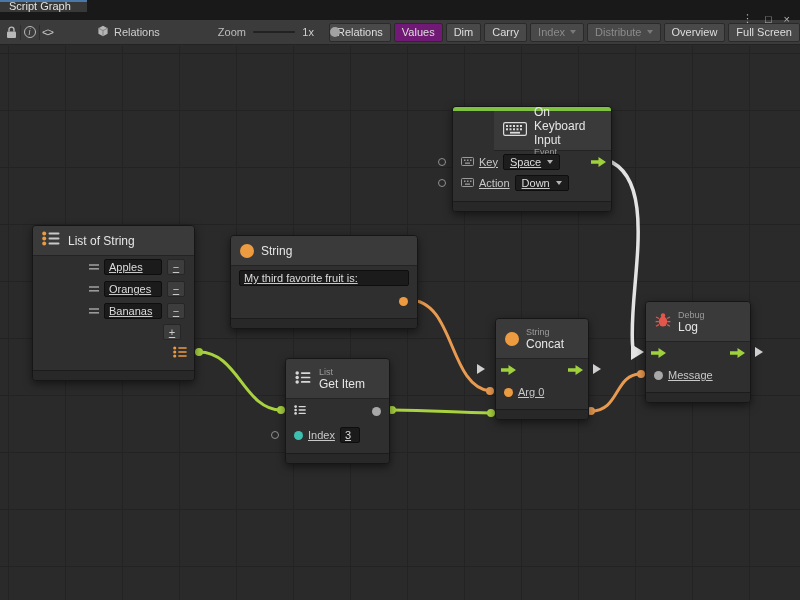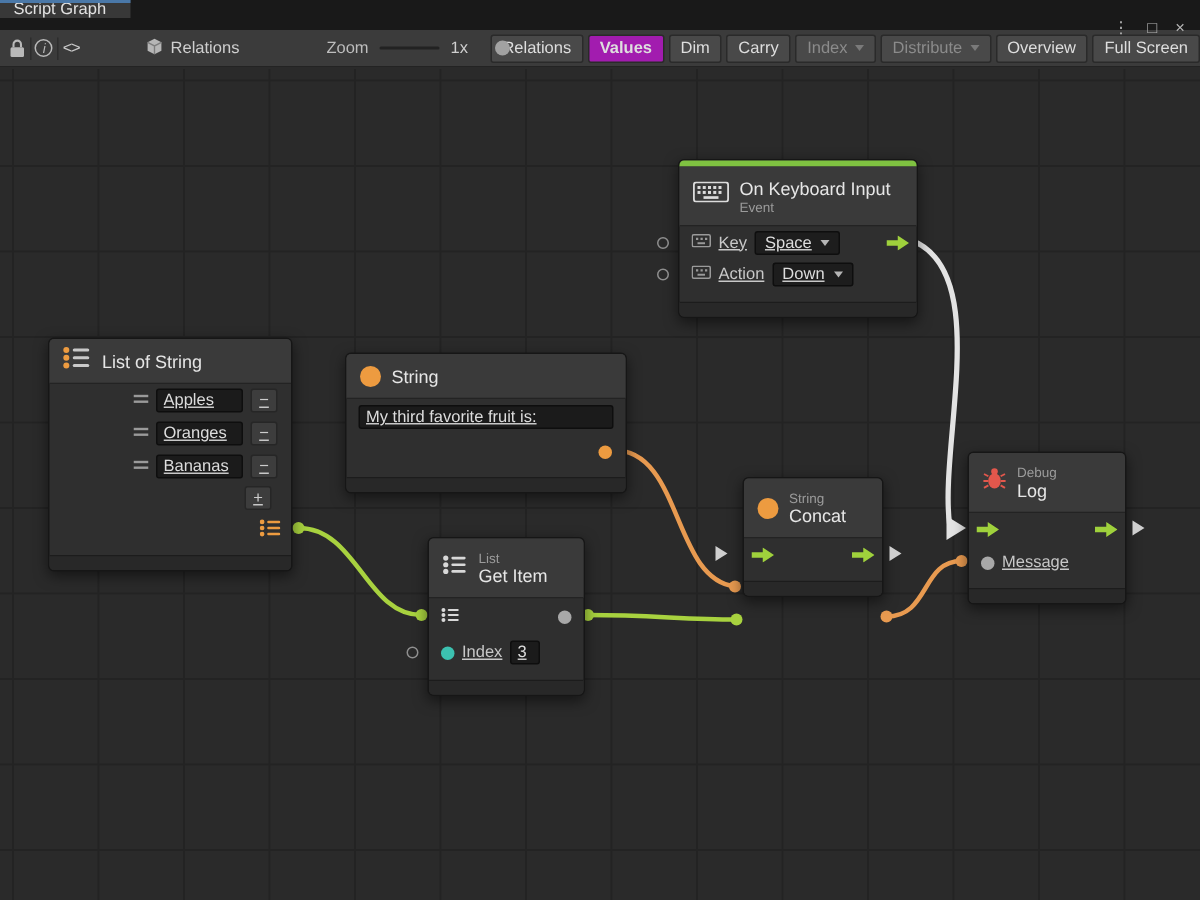--- a/index.html
+++ b/index.html
@@ -26,42 +26,42 @@
                 color:#b9b9b9; font-size:9px; line-height:10px; text-align:center; font-style:italic; display:block; }
   .gochip { display:flex; align-items:center; gap:5px; margin-left:44px; color:#cfcfcf; font-size:11px; }
   .zoomlabel { margin-left:58px; color:#bdbdbd; font-size:11px; }
   .slider { position:relative; width:92px; height:12px; margin:0 7px; }
   .track { position:absolute; top:5px; left:0; right:0; height:2px; background:#222; border-radius:1px; }
   .knob { position:absolute; top:1px; left:77px; width:10px; height:10px; border-radius:50%; background:#a2a2a2; }
   .zoomval { color:#cfcfcf; font-size:11px; margin-right:12px; }
   .tbtn { background:#494949; border:1px solid #2a2a2a; color:#dedede; font-size:11px; height:19px;
           padding:0 7px; margin-left:3px; border-radius:2px; display:inline-flex; align-items:center;
           gap:5px; font-family:inherit; }
-  .tbtn.active { background:#a21caf;font-weight:bold; }
+  .tbtn.active { background:#701a75; }
   .tbtn.disabled { color:#8b8b8b; }
   .caret { display:inline-block; width:0; height:0; border-left:3px solid transparent;
            border-right:3px solid transparent; border-top:4px solid #b5b5b5; }
   .tbtn.disabled .caret { border-top-color:#7a7a7a; }
 
   
   .canvas { position:absolute; top:46px; left:0; width:800px; height:554px;
             background-color:#2a2a2a;
             background-image:linear-gradient(#232323 1px, transparent 1px),
                              linear-gradient(90deg, #232323 1px, transparent 1px);
             background-size:57px 57px; background-position:8px 7px; }
   .wires { position:absolute; top:0; left:0; z-index:1; }
 
   
   .node { position:absolute; background:#2f2f2f; border:1px solid #161616; border-radius:4px;
           box-shadow:0 3px 9px rgba(0,0,0,.5); z-index:2; }
   .nhead { background:#3a3a3a; border-bottom:1px solid #232323; border-radius:3px 3px 0 0;
            display:flex; align-items:center; gap:7px; padding:4px 9px; height:30px; }
   .nhead.tall { height:40px; }
   .event .accent { height:4px; background:#7fc241; border-radius:3px 3px 0 0; }
-  .event .nhead { border-radius:0; }
+  .event .nhead { border-radius:0;margin-left:41px; }
   .ntitle { font-size:12px; color:#e6e6e6; }
   .ncat, .nsub { font-size:9px; color:#9b9b9b; }
   .nrow { display:flex; align-items:center; gap:5px; padding:0 8px; height:22px; position:relative;
           font-size:11px; color:#c8c8c8;text-decoration:underline; }
   .event .nrow { height:21px; }
   #node-getitem .nrow { height:24px; }
   .nfoot { height:10px; background:#282828; border-top:1px solid #1c1c1c; border-radius:0 0 3px 3px; margin-top:6px; }
   .event .nfoot { margin-top:8px; }
 
   .tfield { background:#1b1b1b; border:1px solid #0e0e0e; color:#ddd; font-size:11px; height:16px;
@@ -393,20 +393,24 @@
           <svg width="15" height="10" viewBox="0 0 15 10">
               <path d="M0 3.2h7.5V0L15 5 7.5 10V6.8H0z" fill="#9fd13c"></path>
             </svg>
         </span>
         <span class="flowarrow arrow-r">
           <svg width="15" height="10" viewBox="0 0 15 10">
               <path d="M0 3.2h7.5V0L15 5 7.5 10V6.8H0z" fill="#9fd13c"></path>
             </svg>
         </span>
       </div>
+      <div class="nrow">
+        <span class="dot orange"></span>
+        <span>Arg 0</span>
+      </div>
       <div class="nfoot"></div>
     </div>
 
     <div class="node" id="node-log">
       <div class="nhead tall">
         <span>
           <svg width="16" height="16" viewBox="0 0 16 16">
               <circle cx="8" cy="3.4" r="2.2" fill="#e2574c"></circle>
               <ellipse cx="8" cy="9.6" rx="4.2" ry="5" fill="#e2574c"></ellipse>
               <g stroke="#e2574c" stroke-width="1.3">

